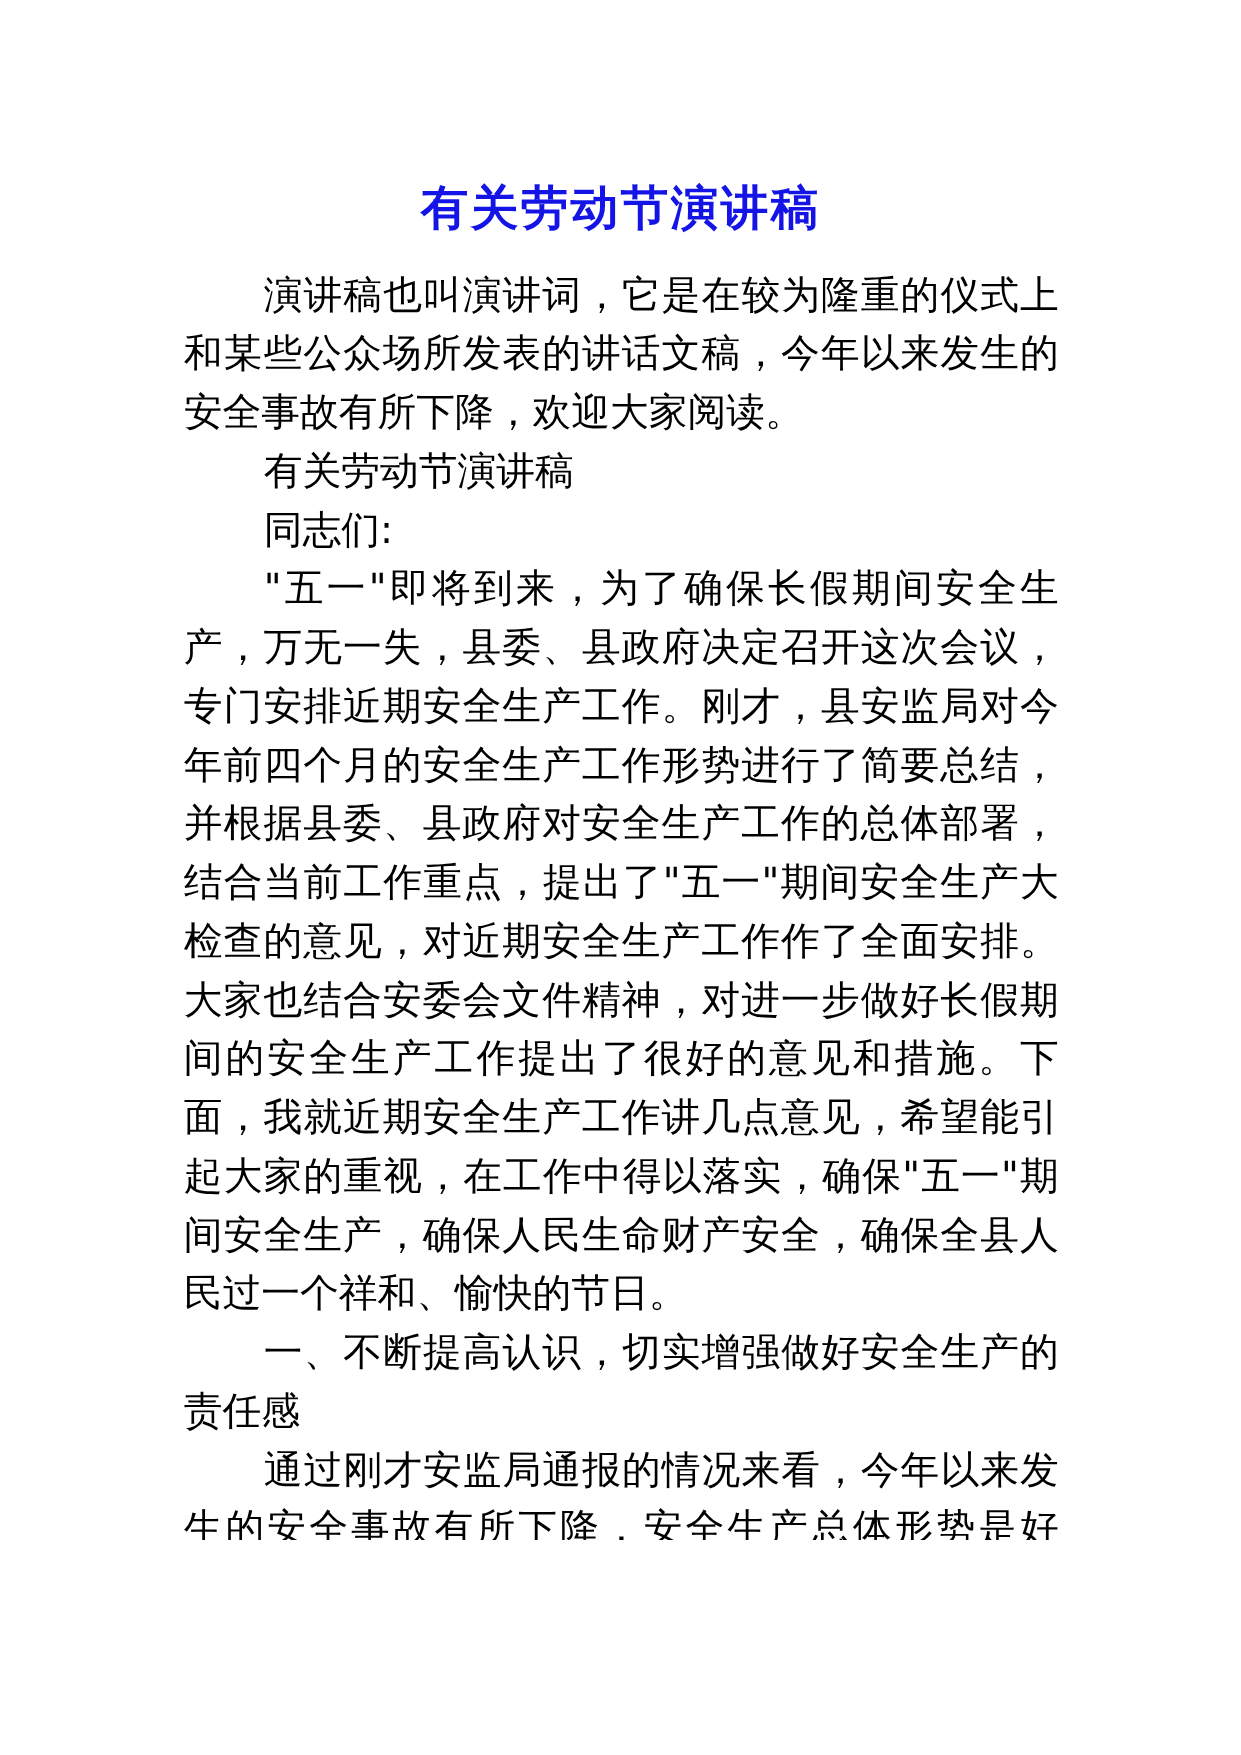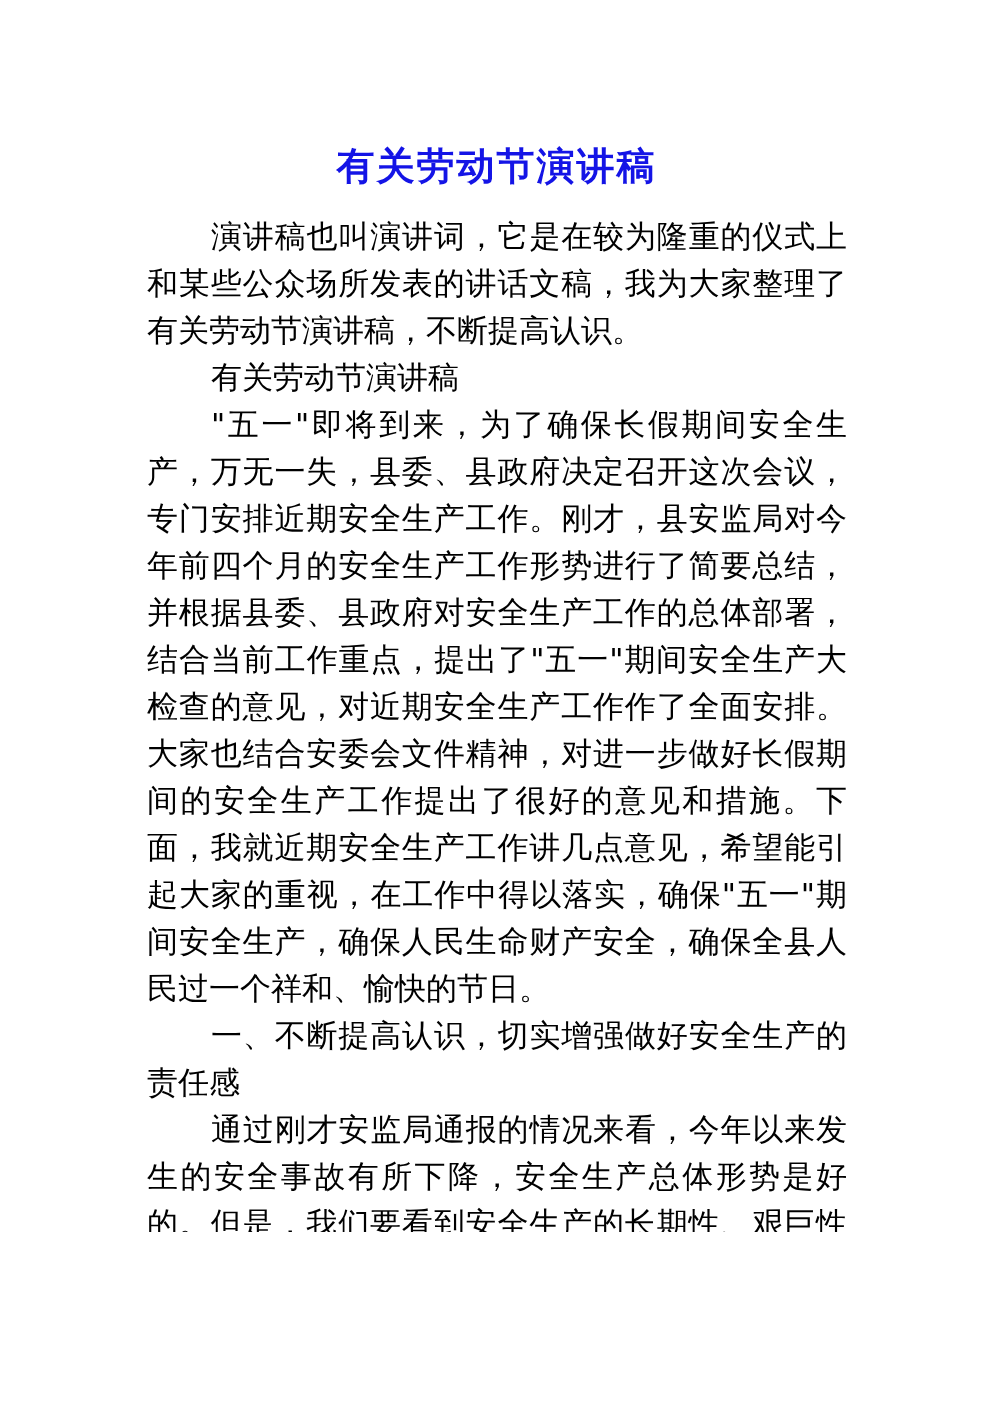--- a/index.html
+++ b/index.html
@@ -87,22 +87,23 @@
   }
 </style>
 </head>
 <body>
 
 <div class="page">
 
   <h1 class="doc-title" style="color: rgb(20, 20, 230);">有关劳动节演讲稿</h1>
 
   <div class="body-block">
-    <p class="para indent">演讲稿也叫演讲词，它是在较为隆重的仪式上和某些公众场所发表的讲话文稿，我为大家整理了有关劳动节演讲稿，不断提高认识。</p>
+    <p class="para indent">演讲稿也叫演讲词，它是在较为隆重的仪式上和某些公众场所发表的讲话文稿，今年以来发生的安全事故有所下降，欢迎大家阅读。</p>
     <p class="para indent">有关劳动节演讲稿</p>
+    <p class="para indent">同志们:</p>
     <p class="para indent">"五一"即将到来，为了确保长假期间安全生产，万无一失，县委、县政府决定召开这次会议，专门安排近期安全生产工作。刚才，县安监局对今年前四个月的安全生产工作形势进行了简要总结，并根据县委、县政府对安全生产工作的总体部署，结合当前工作重点，提出了"五一"期间安全生产大检查的意见，对近期安全生产工作作了全面安排。大家也结合安委会文件精神，对进一步做好长假期间的安全生产工作提出了很好的意见和措施。下面，我就近期安全生产工作讲几点意见，希望能引起大家的重视，在工作中得以落实，确保"五一"期间安全生产，确保人民生命财产安全，确保全县人民过一个祥和、愉快的节日。</p>
     <p class="para indent">一、不断提高认识，切实增强做好安全生产的责任感</p>
     <p class="para indent">通过刚才安监局通报的情况来看，今年以来发生的安全事故有所下降，安全生产总体形势是好的。但是，我们要看到安全生产的长期性、艰巨性和复杂性，绝不能放松警惕，掉以轻心。我们要清醒地认识到，交通、农机和农村消防三类事故多发的势头还没有得到有效遏制，存在的薄弱环节和安全隐患没有得到有效整治，一些单位对安全生产工作思想麻痹，认识不清，行动迟缓，甚至个别部门侥幸心理依然严重，抓安</p>
   </div>
 
   <div class="page-footer" style="background: rgb(0, 0, 0);">
     <span class="page-footer-text" style="color: rgb(255, 255, 255);">第1页 / 总共12页</span>
   </div>
 
 </div>

